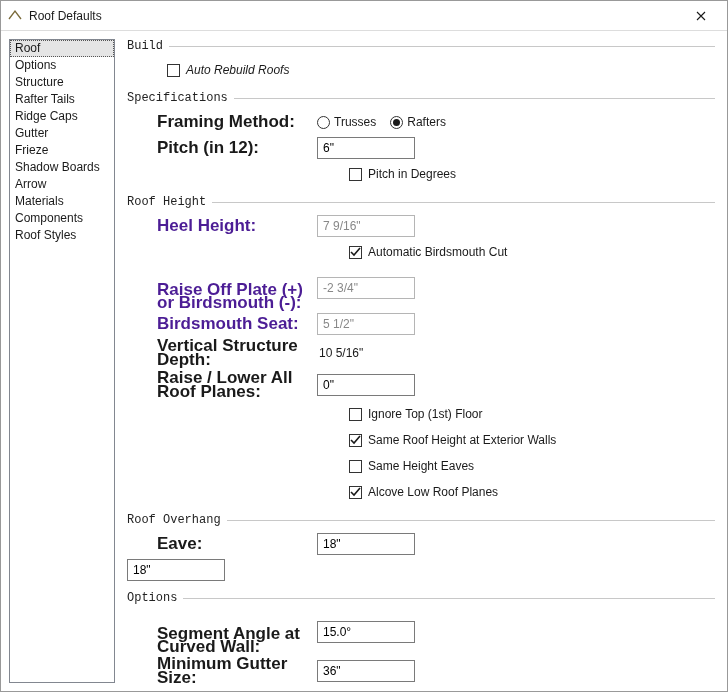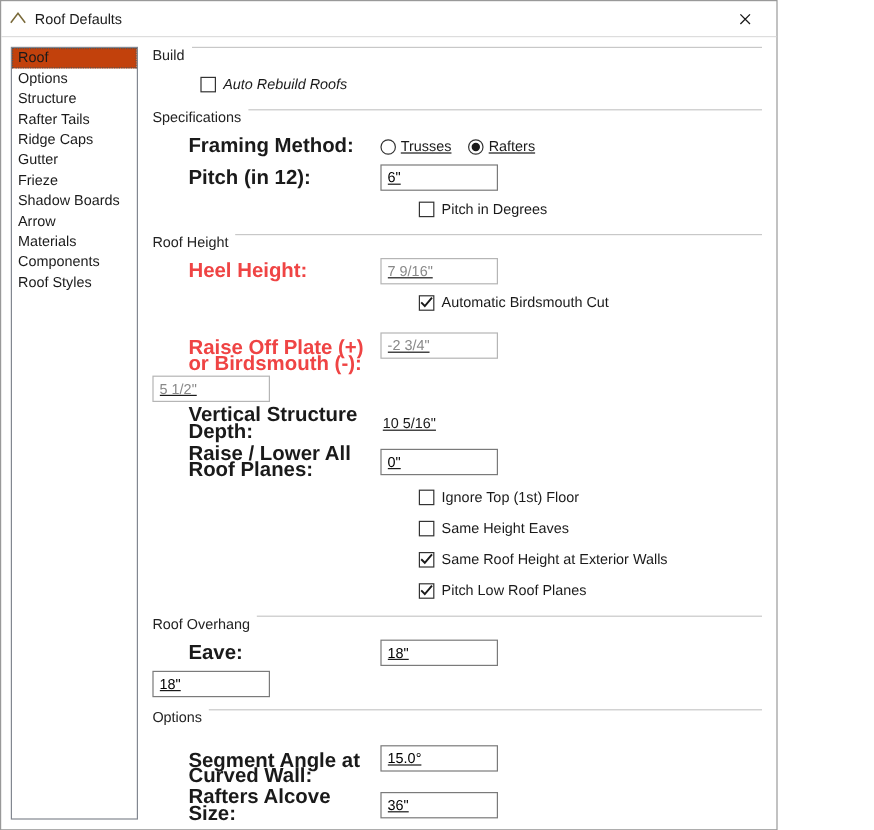--- a/index.html
+++ b/index.html
@@ -6,21 +6,21 @@
   html, body {
     margin: 0; padding: 0;
     font-family: "Segoe UI", Tahoma, sans-serif;
     font-size: 12px;
     color: #1a1a1a;
     background: #fff;
     width: 728px; height: 692px;
     overflow: hidden;
   }
   .dialog {
-    width: 648px; height: 692px;
+    width: 728px; height: 692px;
     border: 1px solid #999;
     display: flex;
     flex-direction: column;
     background: #fff;
   }
   .titlebar {
     display: flex;
     align-items: center;
     height: 30px;
     padding: 0 8px 0 6px;
@@ -52,35 +52,37 @@
     overflow: hidden;
   }
   .sidebar-item {
     padding: 1px 5px;
     font-size: 12px;
     line-height: 15px;
     cursor: default;
     white-space: nowrap;
   }
   .sidebar-item.selected {
-    background: #c2410c;
+    background: #e5e5e5;
     outline: 1px dotted #555;
     outline-offset: -1px;
   }
   .content {
     flex: 1;
     padding: 8px 12px 8px 6px;
     overflow: hidden;
   }
   .group {
     margin-bottom: 10px;
   }
   .group-header {
     display: flex;
+    align-items: center;
     margin-bottom: 6px;
+    font-family: Liberation Mono, monospace;
   }
   .group-title {
     font-size: 12px;
     color: #222;
     padding-right: 6px;
     white-space: nowrap;
   }
   .group-line {
     flex: 1;
     height: 1px;
@@ -98,21 +100,20 @@
     font-size: 17px;
     line-height: 14px;
     font-weight: bold;
   }
   .label-col.two-line { line-height: 13px; margin-top: 16px; }
   .ctrl-col {
     flex: 1;
     display: flex;
     align-items: center;
     gap: 6px;
-    text-decoration: underline;
   }
   .checkbox-row {
     display: flex;
     align-items: center;
     padding-left: 222px;
     min-height: 22px;
     margin-bottom: 4px;
   }
   .checkbox-row.indent-build {
     padding-left: 40px;
@@ -161,21 +162,21 @@
   }
   .text-input:disabled {
     background: #fff;
     color: #888;
     border-color: #b5b5b5;
   }
   .static-value {
     font-size: 12px;
     padding-left: 2px;
   }
-  .disabled-label { color: #ef4444; }
+  .disabled-label { color: #4c1d95; }
 </style>
 </head>
 <body>
 
 <div class="dialog">
 
   <div class="titlebar">
     <span class="titlebar-icon">
       <svg viewBox="0 0 16 16">
           <path d="M2 11 L8 3 L14 11" fill="none" stroke="#7a6a3a" stroke-width="1.3"></path>
@@ -277,20 +278,21 @@
         <div class="row">
           <div class="label-col disabled-label two-line">
             <span>Raise Off Plate (+)</span><br>
             <span>or Birdsmouth (-):</span>
           </div>
           <div class="ctrl-col">
             <input class="text-input" disabled="" value="-2 3/4&quot;" style="">
           </div>
         </div>
         <div class="row">
+          <div class="label-col disabled-label">Birdsmouth Seat:</div>
           <div class="ctrl-col">
             <input class="text-input" disabled="" value="5 1/2&quot;" style="">
           </div>
         </div>
         <div class="row">
           <div class="label-col">Vertical Structure Depth:</div>
           <div class="ctrl-col">
             <span class="static-value">10 5/16"</span>
           </div>
         </div>
@@ -298,42 +300,42 @@
           <div class="label-col">Raise / Lower All Roof Planes:</div>
           <div class="ctrl-col">
             <input class="text-input" value="0&quot;" style="">
           </div>
         </div>
         <div class="checkbox-row">
           <span class="checkbox" id="cb-ignore-top">
             
           </span>
           <span class="check-label">Ignore Top (1st) Floor</span>
-        </div>
-        <div class="checkbox-row">
-          <span class="checkbox" id="cb-same-eaves">
-            
-          </span>
-          <span class="check-label">Same Height Eaves</span>
         </div>
         <div class="checkbox-row">
           <span class="checkbox checked" id="cb-same-ext">
             <svg viewBox="0 0 11 11">
                 <path d="M1 5 L4 8 L10 1" stroke="#1a1a1a" stroke-width="1.6" fill="none"></path>
               </svg>
           </span>
           <span class="check-label">Same Roof Height at Exterior Walls</span>
         </div>
         <div class="checkbox-row">
+          <span class="checkbox" id="cb-same-eaves">
+            
+          </span>
+          <span class="check-label">Same Height Eaves</span>
+        </div>
+        <div class="checkbox-row">
           <span class="checkbox checked" id="cb-allow-low">
             <svg viewBox="0 0 11 11">
                 <path d="M1 5 L4 8 L10 1" stroke="#1a1a1a" stroke-width="1.6" fill="none"></path>
               </svg>
           </span>
-          <span class="check-label">Pitch Low Roof Planes</span>
+          <span class="check-label">Alcove Low Roof Planes</span>
         </div>
       </div>
 
       <div class="group">
         <div class="group-header">
           <span class="group-title">Roof Overhang</span>
           <span class="group-line"></span>
         </div>
         <div class="row">
           <div class="label-col">Eave:</div>
@@ -356,21 +358,21 @@
         <div class="row">
           <div class="label-col two-line">
             <span>Segment Angle at</span><br>
             <span>Curved Wall:</span>
           </div>
           <div class="ctrl-col">
             <input class="text-input" value="15.0°" style="">
           </div>
         </div>
         <div class="row">
-          <div class="label-col">Rafters Alcove Size:</div>
+          <div class="label-col">Minimum Gutter Size:</div>
           <div class="ctrl-col">
             <input class="text-input" value="36&quot;" style="">
           </div>
         </div>
       </div>
 
     </div>
   </div>
 </div>
 

